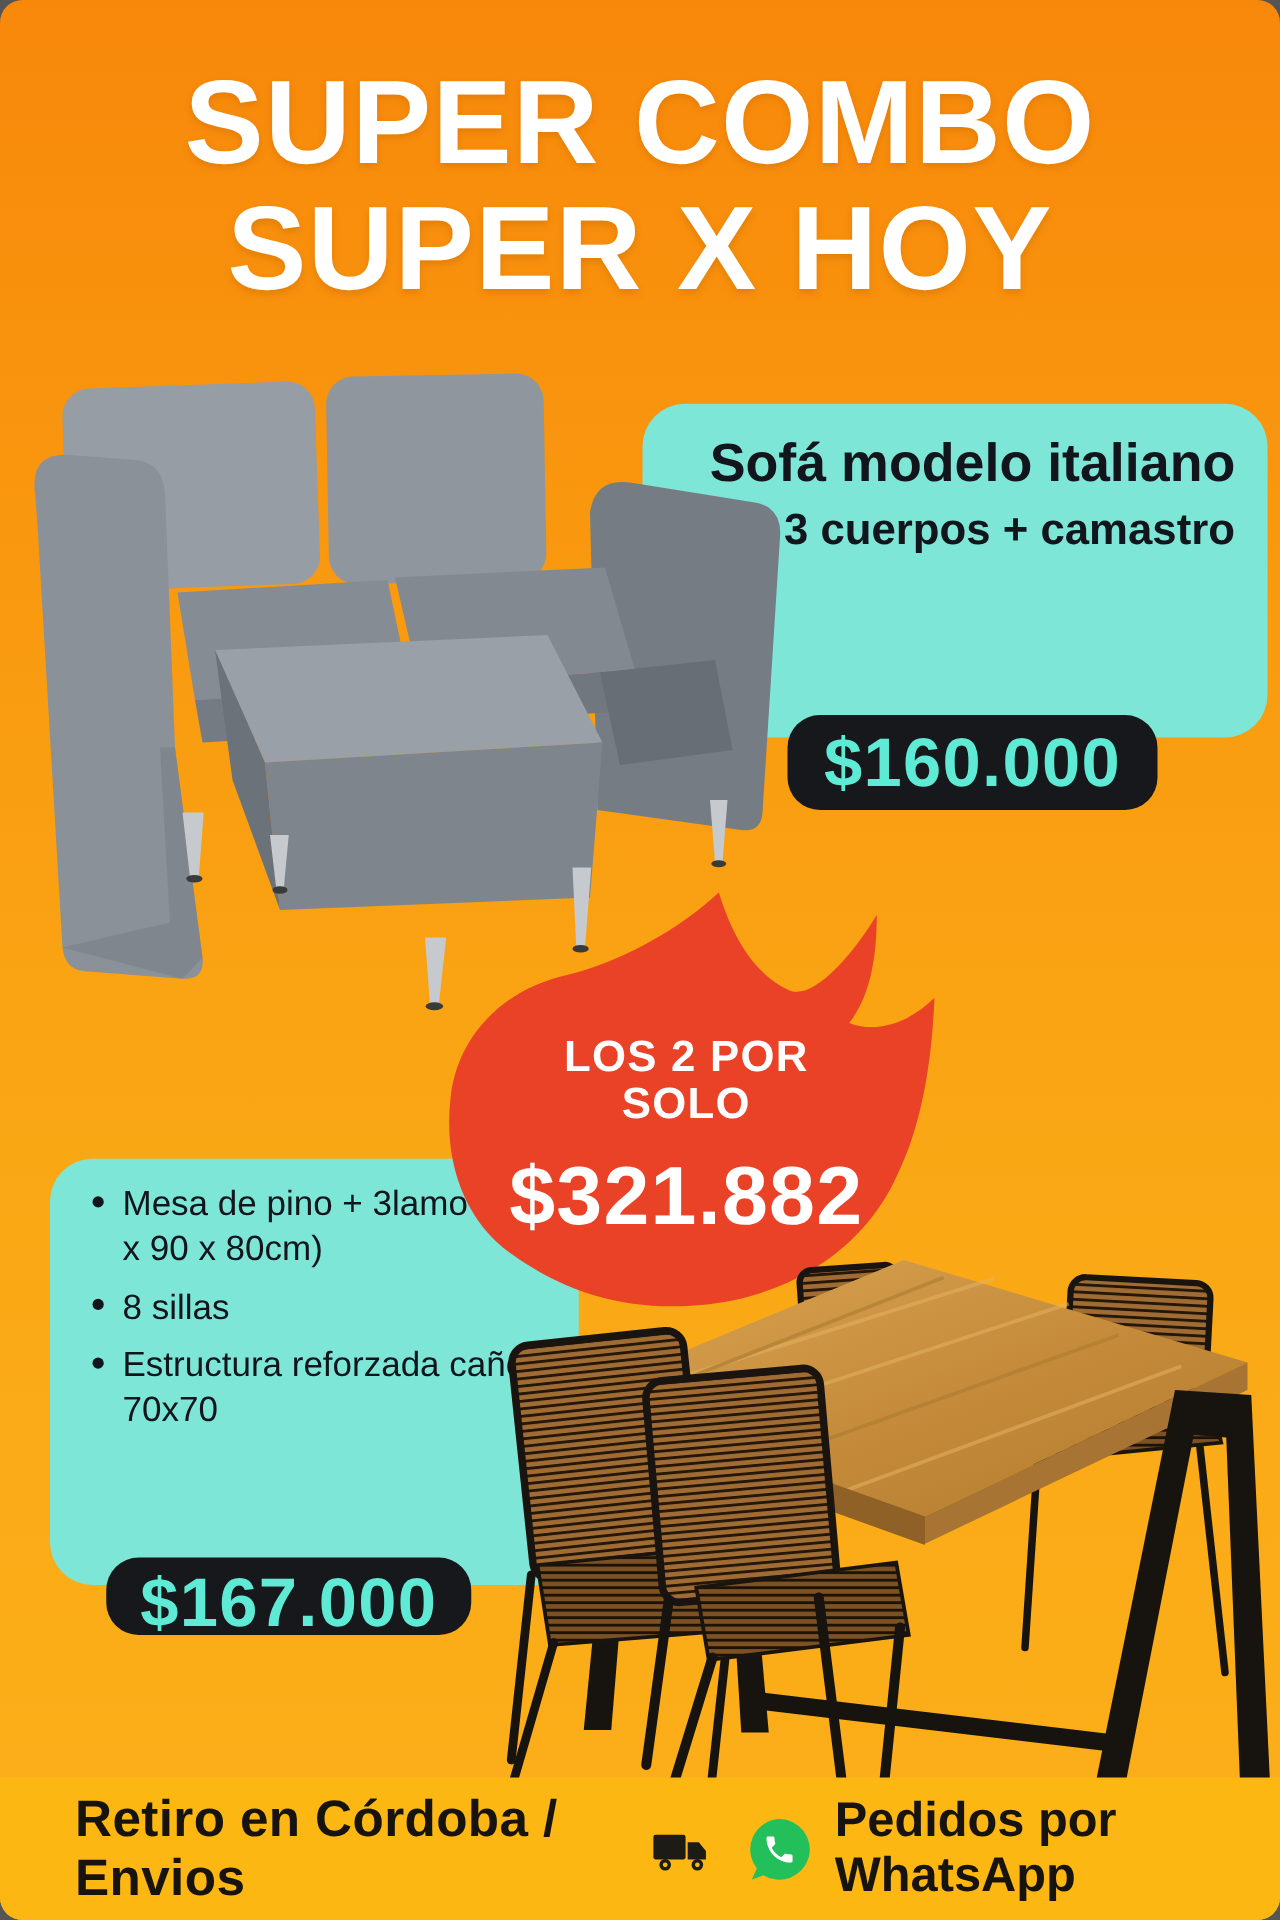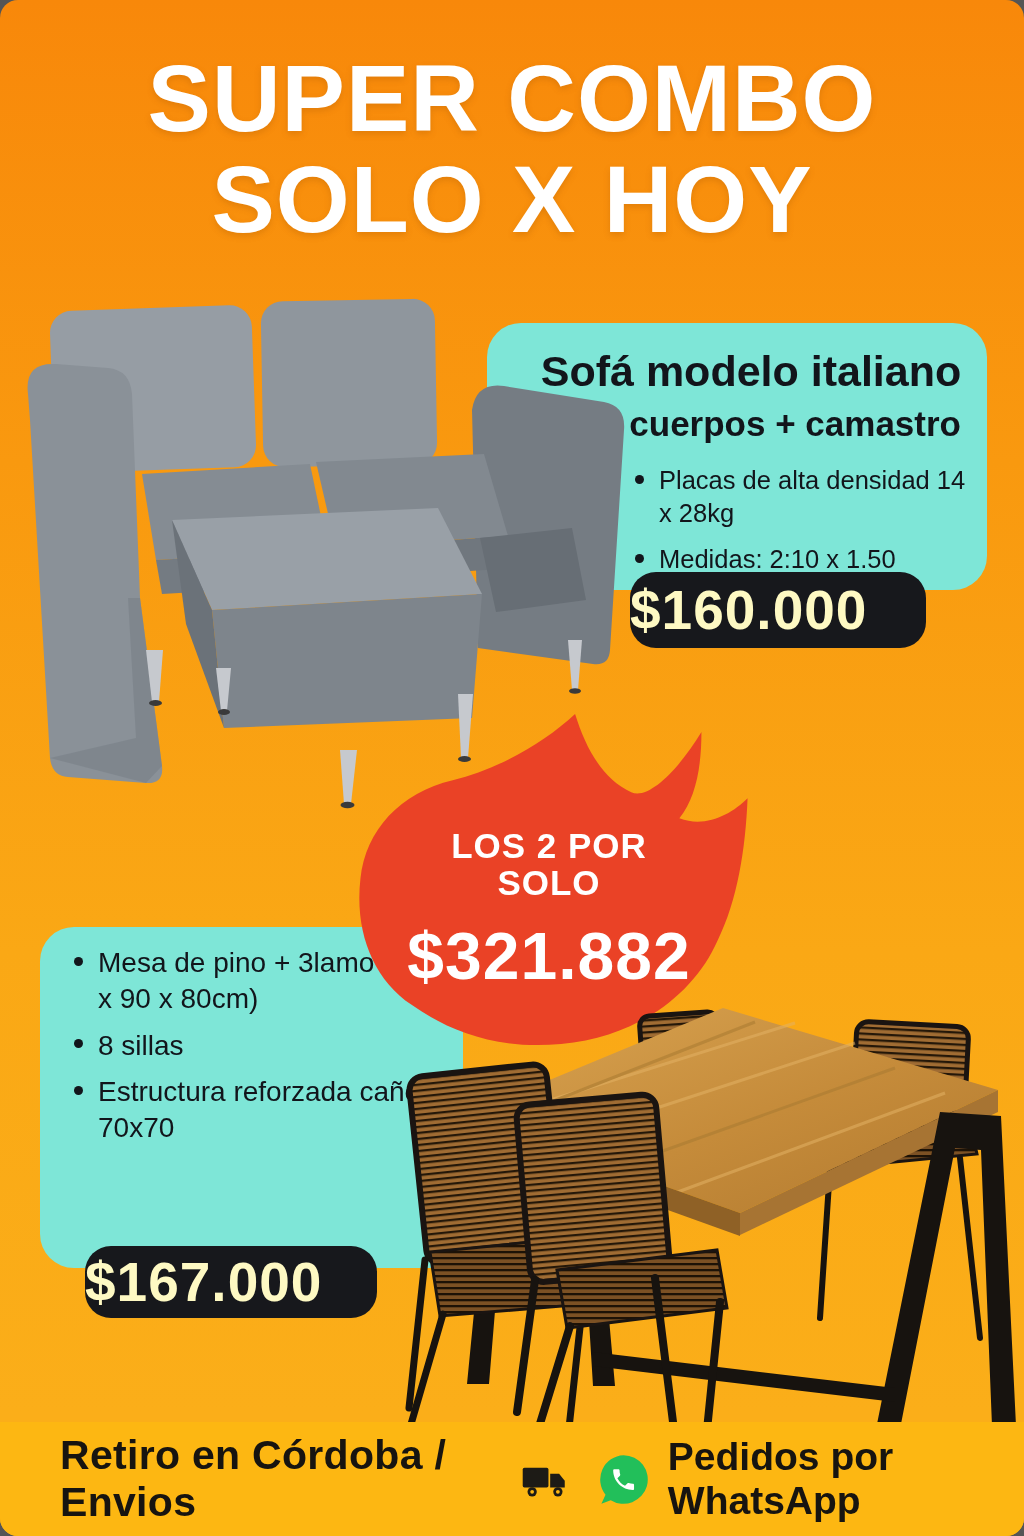--- a/index.html
+++ b/index.html
@@ -8,38 +8,38 @@
     font-family:"Liberation Sans",sans-serif;
     background:linear-gradient(180deg,#F8880A 0%,#F9990F 30%,#FAA815 62%,#FBAE19 92%,#FBAE19 100%);
     border-radius:18px;
   }
   
   .title{position:absolute;top:48px;left:0;width:100%;text-align:center;color:#FFFFFF;
          font-weight:bold;font-size:95px;line-height:1.06;letter-spacing:1px;
          text-shadow:0 3px 6px rgba(160,80,0,.25);}
   
   .card{position:absolute;background:#7EE6D7;border-radius:34px;color:#12151B;}
-  .card-sofa{left:487px;top:323px;width:500px;height:267px;}
+  .card-sofa{left:514px;top:323px;width:500px;height:267px;}
   .card-sofa .h1{margin:24px 10px 0 38px;font-size:43px;font-weight:bold;text-align:center;}
   .card-sofa .h2{margin:8px 26px 0 0;font-size:35px;font-weight:bold;text-align:right;}
   .card-dining{left:40px;top:927px;width:423px;height:341px;}
   .card-dining .h1{margin:24px 0 0 24px;width:330px;font-size:40px;font-weight:bold;line-height:1.2;}
   ul.bullets{list-style:none;margin:0;padding:0;}
   ul.bullets li{position:relative;padding-left:26px;line-height:1.28;}
   ul.bullets li::before{content:"";position:absolute;left:2px;top:0.42em;width:9px;height:9px;
                         border-radius:50%;background:#12151B;}
   .card-sofa ul.bullets{margin:20px 0 0 146px;width:336px;font-size:25.5px;}
   .card-sofa ul.bullets li + li{margin-top:14px;}
   .card-dining ul.bullets{margin:18px 0 0 32px;width:382px;font-size:28px;}
   .card-dining ul.bullets li + li{margin-top:11px;}
   
-  .badge{position:absolute;background:#17181C;border-radius:26px;color:#fef9c3;
-         font-weight:bold;text-align:left;letter-spacing:1px;}
+  .badge{position:absolute;background:#17181C;border-radius:26px;color:#5eead4;
+         font-weight:bold;text-align:center;letter-spacing:1px;}
   .badge-sofa{left:630px;top:572px;width:296px;height:76px;font-size:55px;line-height:76px;}
-  .badge-dining{left:85px;top:1246px;width:292px;height:72px;font-size:55px;line-height:72px;}
+  .badge-dining{left:85px;top:1246px;width:292px;height:62px;font-size:55px;line-height:72px;}
   
   .flame{position:absolute;left:348px;top:706px;width:402px;height:346px;}
   .flame svg{position:absolute;left:0;top:0;}
   .flame .ftext{position:absolute;left:0;width:100%;text-align:center;color:#FFF;font-weight:bold;}
   .flame .l1{top:122px;font-size:35px;letter-spacing:1px;line-height:1.05;}
   .flame .price{top:212px;font-size:66px;letter-spacing:1px;}
   
   .art{position:absolute;}
   
   .footer{position:absolute;left:0;bottom:0;width:1024px;height:114px;background:#FDB712;
@@ -49,30 +49,26 @@
   .wa{margin-left:24px;width:53px;height:53px;flex:0 0 auto;}
   .footer .watext{margin-left:18px;font-size:39px;font-weight:bold;}
 </style>
 </head>
 <body>
 
 <div class="poster">
 
   <div class="title">
     <div>SUPER COMBO</div>
-    <div>SOLO X HOY</div>
+    <div>SUPER X HOY</div>
   </div>
 
   <div class="card card-sofa">
     <div class="h1">Sofá modelo italiano</div>
     <div class="h2">3 cuerpos + camastro</div>
-    <ul class="bullets">
-      <li>Placas de alta densidad 14 x 28kg</li>
-      <li>Medidas: 2:10 x 1.50</li>
-    </ul>
   </div>
 
   <svg class="art" style="left:10px;top:298px;" width="620" height="520" viewBox="0 0 620 520" aria-hidden="true">
 
     <path d="M462,112 Q466,84 494,88 L594,104 Q616,108 614,132 L600,352 Q599,368 583,366 L468,350 Z" fill="#757C83"></path>
 
     <rect x="42" y="10" width="202" height="162" rx="22" fill="#969DA4" transform="rotate(-2 143 91)"></rect>
     <rect x="252" y="2" width="174" height="166" rx="22" fill="#8F969D" transform="rotate(-1 339 85)"></rect>
 
     <path d="M18,96 Q14,64 46,66 L98,70 Q120,72 122,96 L130,300 L152,468 Q154,486 136,485 L58,479 Q42,478 40,460 L20,122 Z" fill="#8A9198"></path>

